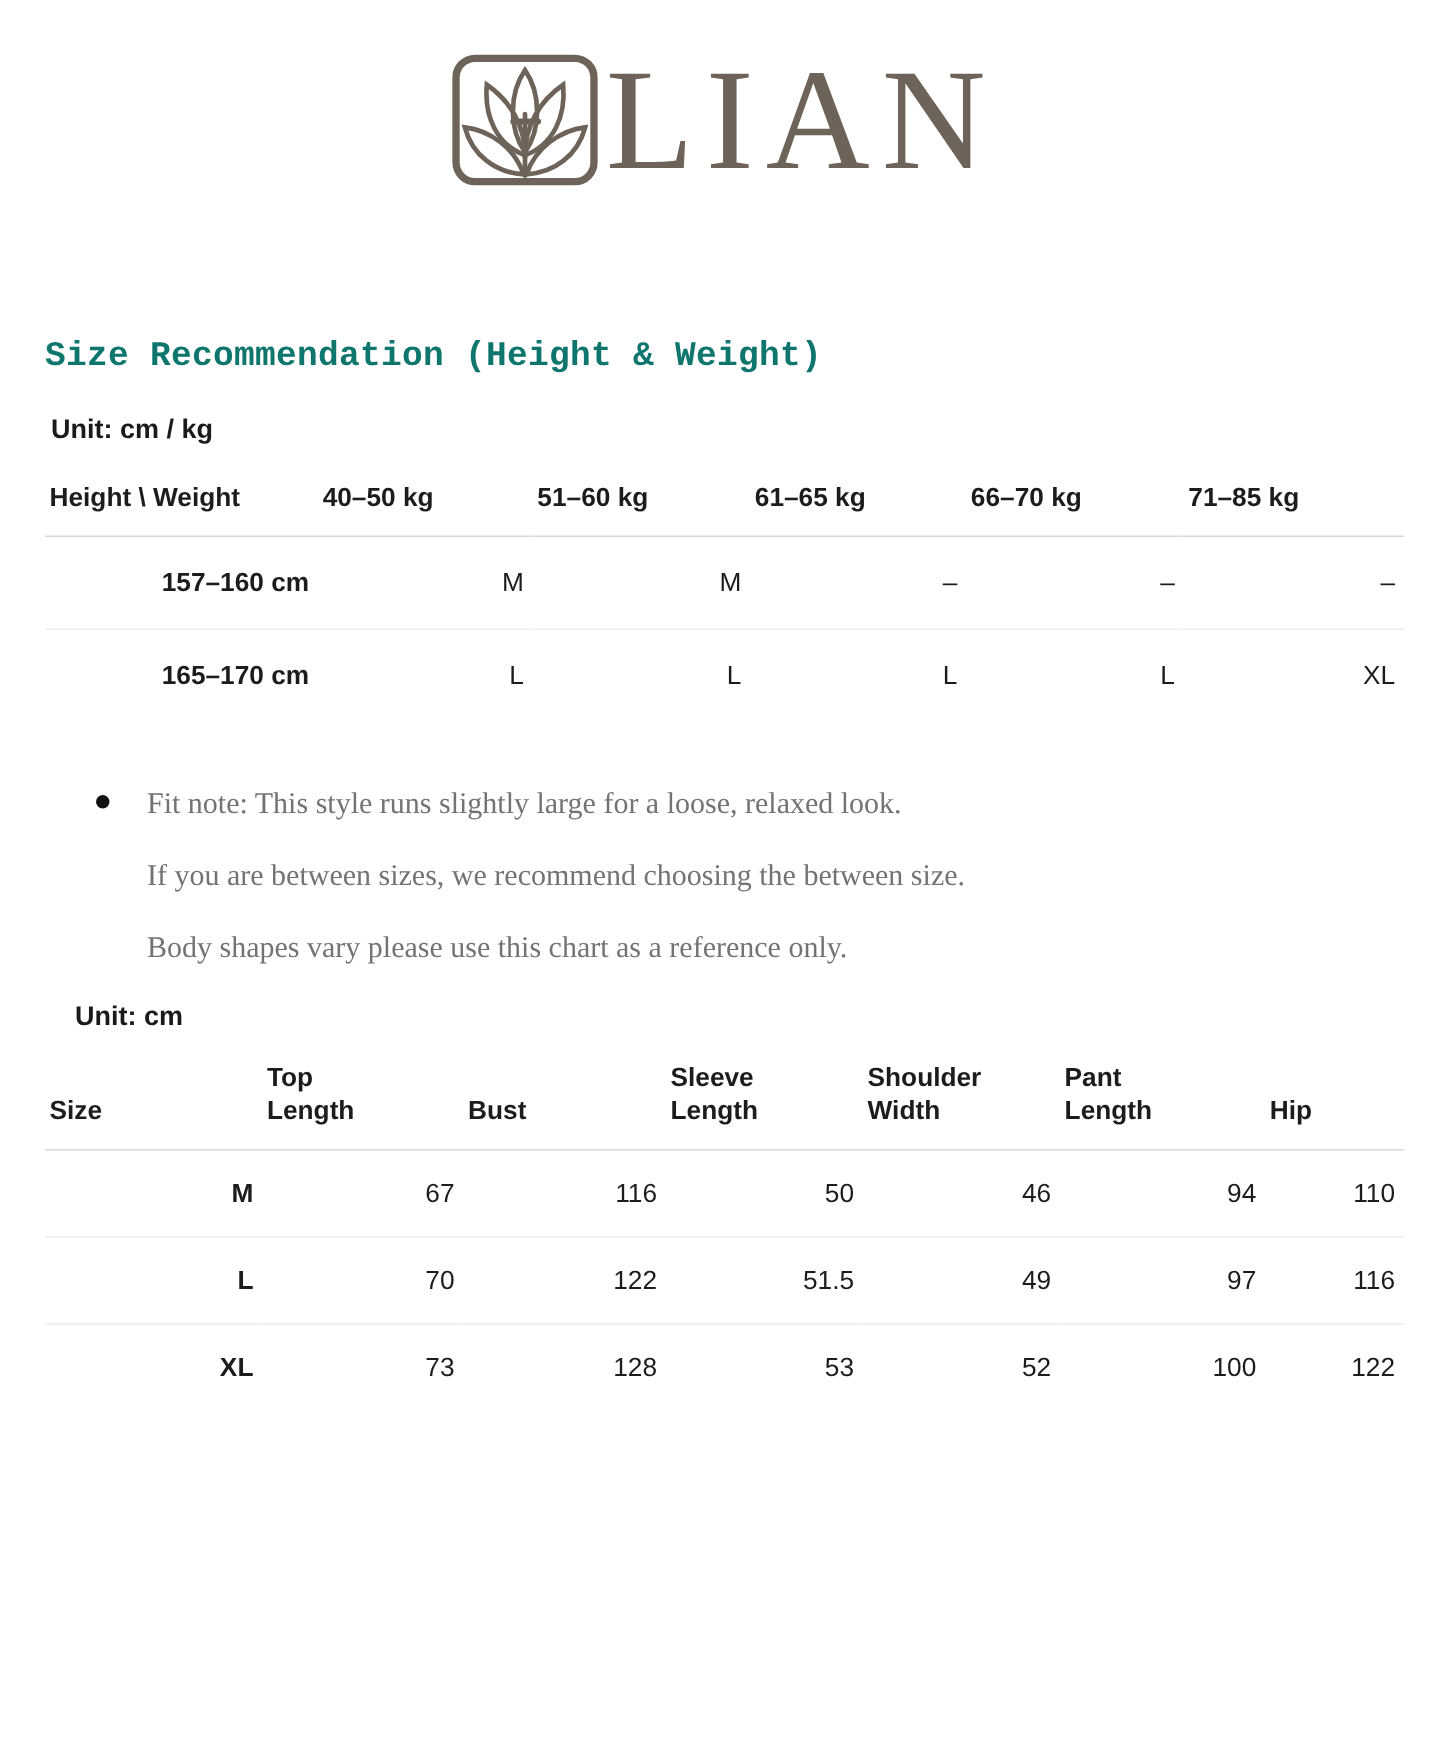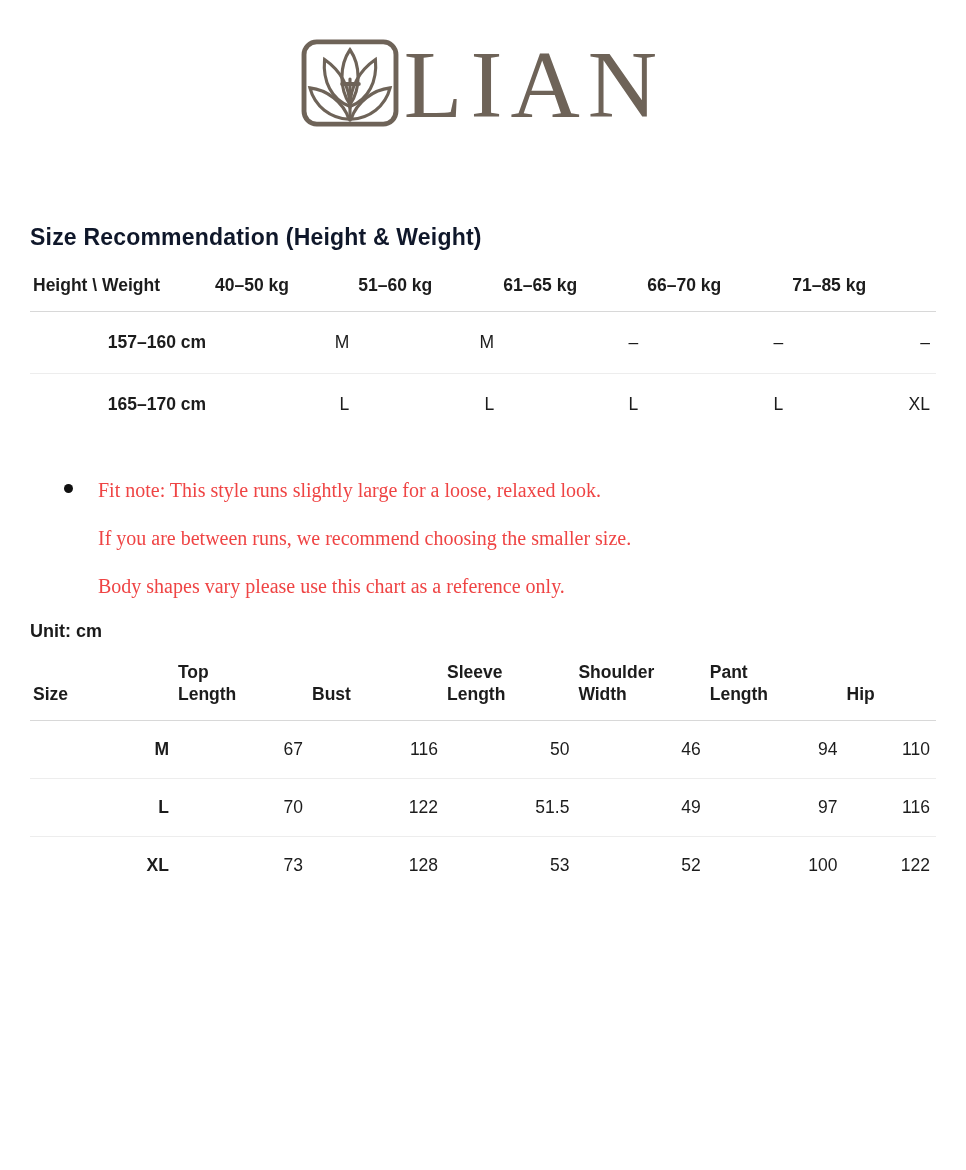--- a/index.html
+++ b/index.html
@@ -7,43 +7,43 @@
   body {
     width: 966px; height: 1170px;
     font-family: "Liberation Sans", sans-serif;
     color: #1a1a1a;
     overflow: hidden;
   }
   .page { padding: 0 30px; }
 
   
   .logo-row {
-    display: flex; justify-content: center; align-items: flex-end;
+    display: flex; justify-content: center; align-items: center;
     gap: 5px; padding-top: 32px; height: 128px;
   }
   .logo-icon svg { width: 98px; height: 90px; display: block; }
   .wordmark {
     font-family: "Liberation Serif", serif;
     font-size: 96px; line-height: 0.9; letter-spacing: 8px;
     color: #6e6358; font-weight: 400;
   }
 
   
   .section-title {
-    font-family: Liberation Sans, sans-serif;
-    font-size: 23px; font-weight: 700; color: #0f172a;
+    font-family: Liberation Mono, monospace;
+    font-size: 23px; font-weight: 700; color: #0f766e;
     letter-spacing: 0.2px;
   }
   #title-1 { margin-top: 96px; }
   #title-2 { margin-top: 54px; }
   .unit-label {
     font-size: 18px; font-weight: 700; color: #1a1a1a;
     margin: 26px 0 0 4px;
   }
-  #unit-2 { margin-top: 22px; margin-left: 0; }
+  #unit-2 { margin-top: 22px; margin-left: 20px; }
 
   
   table {
     width: 100%; border-collapse: collapse; table-layout: fixed;
     font-size: 17.5px; color: #1c1c1c;
   }
   #size-table { margin-top: 14px; }
   #garment-table { margin-top: 10px; }
   thead th {
     text-align: left; font-weight: 700; vertical-align: bottom;
@@ -58,21 +58,21 @@
   tbody tr:not(:last-child) th,
   tbody tr:not(:last-child) td { border-bottom: 1px solid #ededed; }
   #garment-table tbody th, #garment-table tbody td { padding-top: 18px; padding-bottom: 18px; }
 
   
   .notes {
     position: relative;
     margin-top: 42px;
     padding-left: 68px;
     font-family: "Liberation Serif", serif;
-    font-size: 20px; color: #ef4444;
+    font-size: 20px; color: #737373;
   }
   .bullet-dot {
     position: absolute; left: 34px; top: 7px;
     width: 9px; height: 9px; border-radius: 50%;
     background: #111111;
   }
   .notes p { margin-bottom: 22px; line-height: 1.3; }
   .notes p:last-child { margin-bottom: 0; }
 </style>
 </head>
@@ -90,20 +90,21 @@
         <path d="M50 70 C31 63 22 44 24 22 C40 33 50 50 50 70 Z"></path>
         <path d="M50 70 C69 63 78 44 76 22 C60 33 50 50 50 70 Z"></path>
         <path d="M49 83 C30 82 14 70 9 51 C26 53 43 65 49 83 Z"></path>
         <path d="M51 83 C70 82 86 70 91 51 C74 53 57 65 51 83 Z"></path>
       </svg>
     </span>
     <span class="wordmark">LIAN</span>
   </div>
 
   <h2 class="section-title" id="title-1">Size Recommendation (Height &amp; Weight)</h2>
+  <div class="unit-label" id="unit-1">Unit: cm / kg</div>
 
   <table id="size-table">
     <colgroup>
       <col style="width:20.1%">
         <col style="width:15.8%">
         <col style="width:16%">
       <col style="width:15.9%">
         <col style="width:16%">
         <col style="width:16.2%">
     </colgroup>
@@ -134,21 +135,21 @@
           <td>L</td>
           <td>XL</td>
         </tr>
       </tbody>
   </table>
 
   <div class="notes">
     <span class="bullet-dot"></span>
     <div class="note-lines">
         <p>Fit note: This style runs slightly large for a loose, relaxed look.</p>
-        <p>If you are between runs, we recommend choosing the smaller size.</p>
+        <p>If you are between sizes, we recommend choosing the between size.</p>
         <p>Body shapes vary please use this chart as a reference only.</p>
       </div>
   </div>
 
   <div class="unit-label" id="unit-2">Unit: cm</div>
 
   <table id="garment-table">
     <colgroup>
       <col style="width:16%">
         <col style="width:14.8%">

